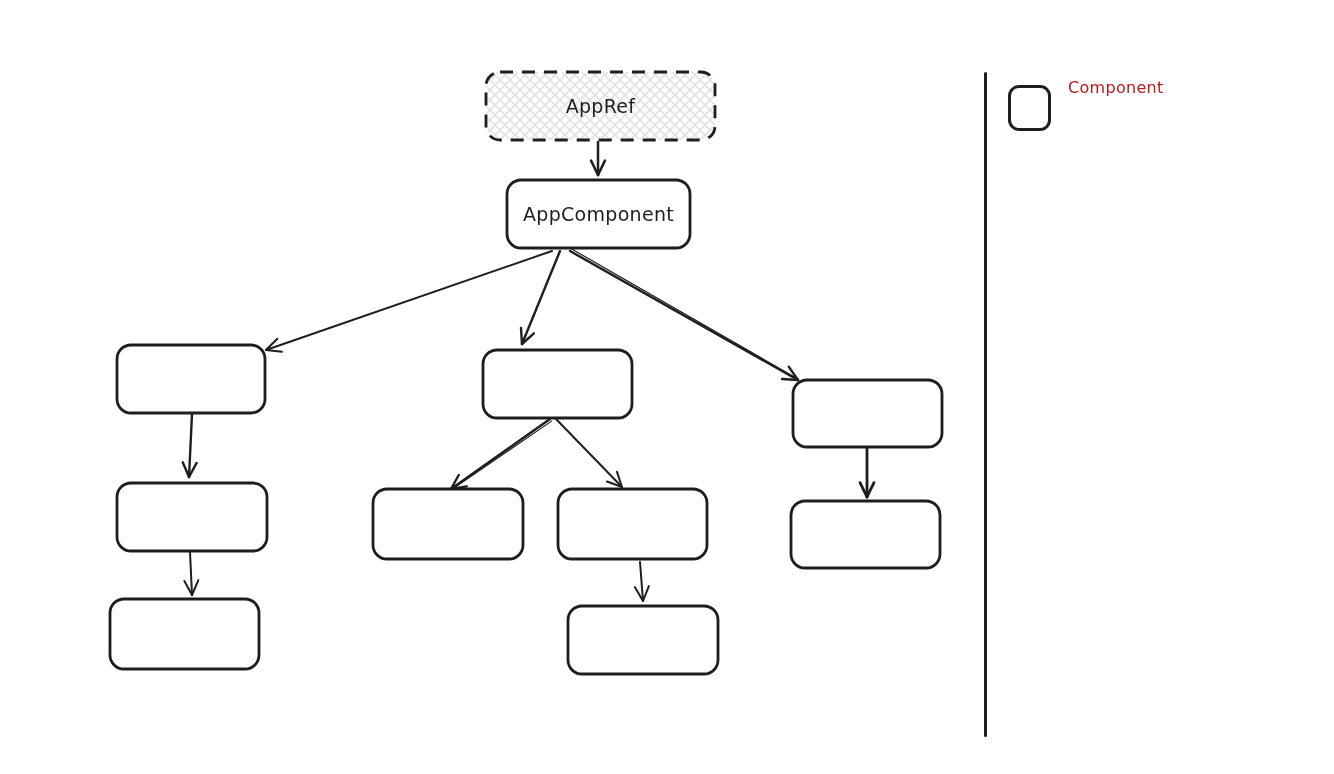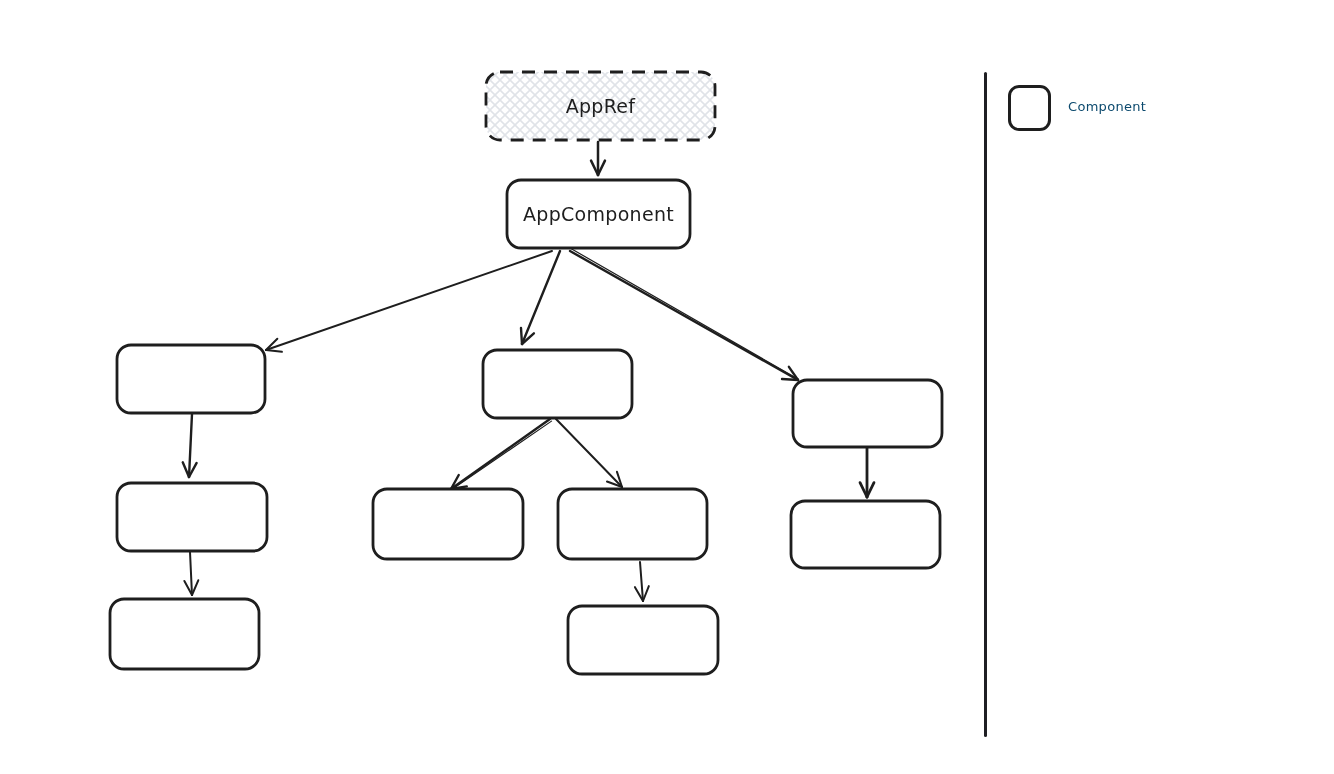--- a/index.html
+++ b/index.html
@@ -45,24 +45,24 @@
     top: 85px;
     width: 37px;
     height: 40px;
     border: 3px solid #1e1e1e;
     border-radius: 11px;
     background: #ffffff;
   }
   .legend-label {
     position: absolute;
     left: 1068px;
-    top: 99px;
-    font-size: 13px;
+    top: 78px;
+    font-size: 16px;
     font-weight: 500;
-    color: #0c4a6e;
+    color: #b91c1c;
     letter-spacing: 0.3px;
   }
 </style>
 </head>
 <body>
 
 <div class="stage">
 
   <svg id="diagram-svg" width="1334" height="774" viewBox="0 0 1334 774">
     <defs>

